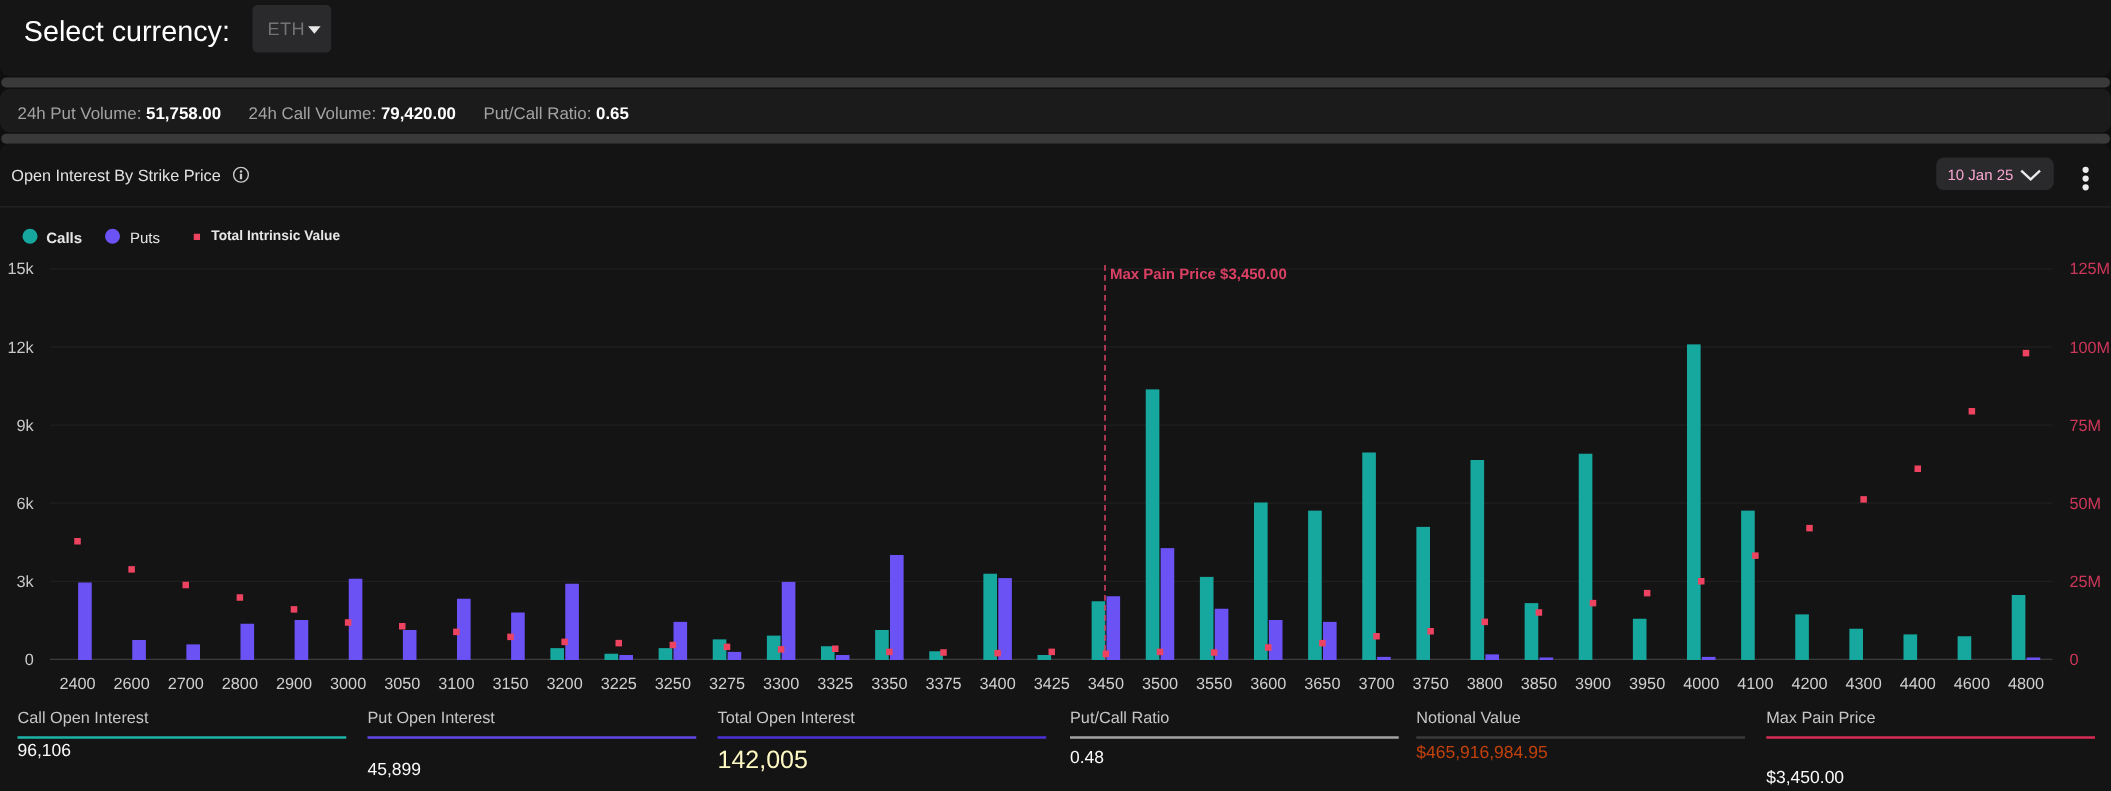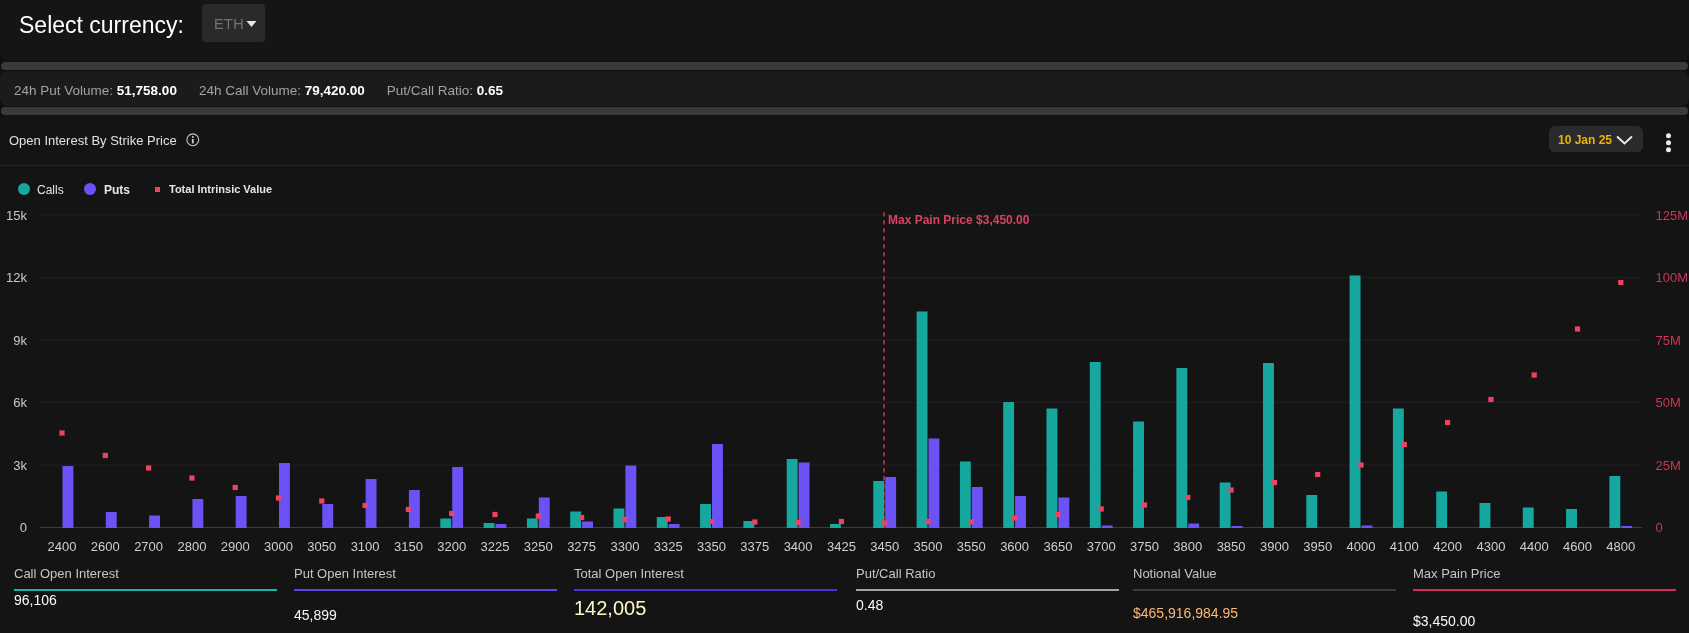--- a/index.html
+++ b/index.html
@@ -24,37 +24,37 @@
 
 <div class="abs" style="left:0;top:115px;width:1689px;height:518px;background:#141414;border-radius:8px 8px 0 0"></div>
 <div class="abs" style="left:9px;top:132.5px;font-size:13px;color:#e2e2e2">Open Interest By Strike Price</div>
 <svg class="abs" style="left:186px;top:133px" width="14" height="14" viewBox="0 0 14 14">
     <circle cx="6.8" cy="6.8" r="5.9" fill="none" stroke="#c9c9c9" stroke-width="1.1"></circle>
     <circle cx="6.8" cy="4.1" r="1" fill="#c9c9c9"></circle>
     <rect x="5.9" y="6" width="1.8" height="4.4" fill="#c9c9c9"></rect>
   </svg>
 
 <div class="abs" style="left:1549px;top:126px;width:94px;height:26px;background:#2a2a2c;border-radius:6px"></div>
-<div class="abs" style="left:1558px;top:133px;font-size:12px;font-weight:bold;color:#eab308">10 Jan 25</div>
+<div class="abs" style="left:1558px;top:133px;font-size:12px;font-weight:normal;color:#f9a8d4">10 Jan 25</div>
 <svg class="abs" style="left:1615px;top:134px" width="19" height="12">
     <polyline points="2,2.5 9.5,9.5 17,2.5" fill="none" stroke="#e8e8e8" stroke-width="2"></polyline>
   </svg>
 
 <svg class="abs" style="left:1662px;top:131px" width="14" height="24">
     <circle cx="6.5" cy="4.8" r="2.5" fill="#ececec"></circle>
     <circle cx="6.5" cy="11.8" r="2.5" fill="#ececec"></circle>
     <circle cx="6.5" cy="18.8" r="2.5" fill="#ececec"></circle>
   </svg>
 
 <div class="abs" style="left:0;top:165px;width:1689px;height:1px;background:#242424"></div>
 
 <div class="abs" style="left:17.5px;top:182.5px;width:12px;height:12px;border-radius:50%;background:#16a89e"></div>
-<div class="abs" style="left:37px;top:182.5px;font-size:12px;font-weight:normal;color:#e6e6e6">Calls</div>
+<div class="abs" style="left:37px;top:182.5px;font-size:12px;font-weight:bold;color:#e6e6e6">Calls</div>
 <div class="abs" style="left:84px;top:182.5px;width:12px;height:12px;border-radius:50%;background:#6a52f5"></div>
-<div class="abs" style="left:104px;top:182.5px;font-size:12px;font-weight:bold;color:#e6e6e6">Puts</div>
+<div class="abs" style="left:104px;top:182.5px;font-size:12px;font-weight:normal;color:#e6e6e6">Puts</div>
 <div class="abs" style="left:154.5px;top:186.8px;width:5.5px;height:5.5px;background:#ee4360"></div>
 <div class="abs" style="left:169px;top:182.5px;font-size:11px;font-weight:bold;color:#e6e6e6">Total Intrinsic Value</div>
 
 <svg style="position:absolute;left:0;top:0" width="1689" height="633">
     <line x1="40" y1="527.5" x2="1642" y2="527.5" stroke="#3c3c3c" stroke-width="1"></line>
     <line x1="40" y1="465.0" x2="1642" y2="465.0" stroke="#1f1f20" stroke-width="1"></line>
     <line x1="40" y1="402.5" x2="1642" y2="402.5" stroke="#1f1f20" stroke-width="1"></line>
     <line x1="40" y1="340.0" x2="1642" y2="340.0" stroke="#1f1f20" stroke-width="1"></line>
     <line x1="40" y1="277.5" x2="1642" y2="277.5" stroke="#1f1f20" stroke-width="1"></line>
     <line x1="40" y1="215.0" x2="1642" y2="215.0" stroke="#1f1f20" stroke-width="1"></line>
@@ -219,18 +219,18 @@
 <div style="margin-top:6px;font-size:20px;color:#fef9c3">142,005</div>
 </div>
 <div style="position:absolute;left:856px;top:566px;width:263px">
 <div style="font-size:13px;color:#c6c6c6">Put/Call Ratio</div>
 <div style="margin-top:7.5px;height:2.5px;background:#a3a3a3"></div>
 <div style="margin-top:6px;font-size:14px;color:#fafafa">0.48</div>
 </div>
 <div style="position:absolute;left:1133px;top:566px;width:263px">
 <div style="font-size:13px;color:#c6c6c6">Notional Value</div>
 <div style="margin-top:7.5px;height:2.5px;background:#3a3a3a"></div>
-<div style="margin-top:14px;font-size:14px;color:#fdba74">$465,916,984.95</div>
+<div style="margin-top:2px;font-size:14px;color:#c2410c">$465,916,984.95</div>
 </div>
 <div style="position:absolute;left:1413px;top:566px;width:263px">
 <div style="font-size:13px;color:#c6c6c6">Max Pain Price</div>
 <div style="margin-top:7.5px;height:2.5px;background:#d52b55"></div>
 <div style="margin-top:22px;font-size:14px;color:#fafafa">$3,450.00</div>
 </div>
 </body></html>

